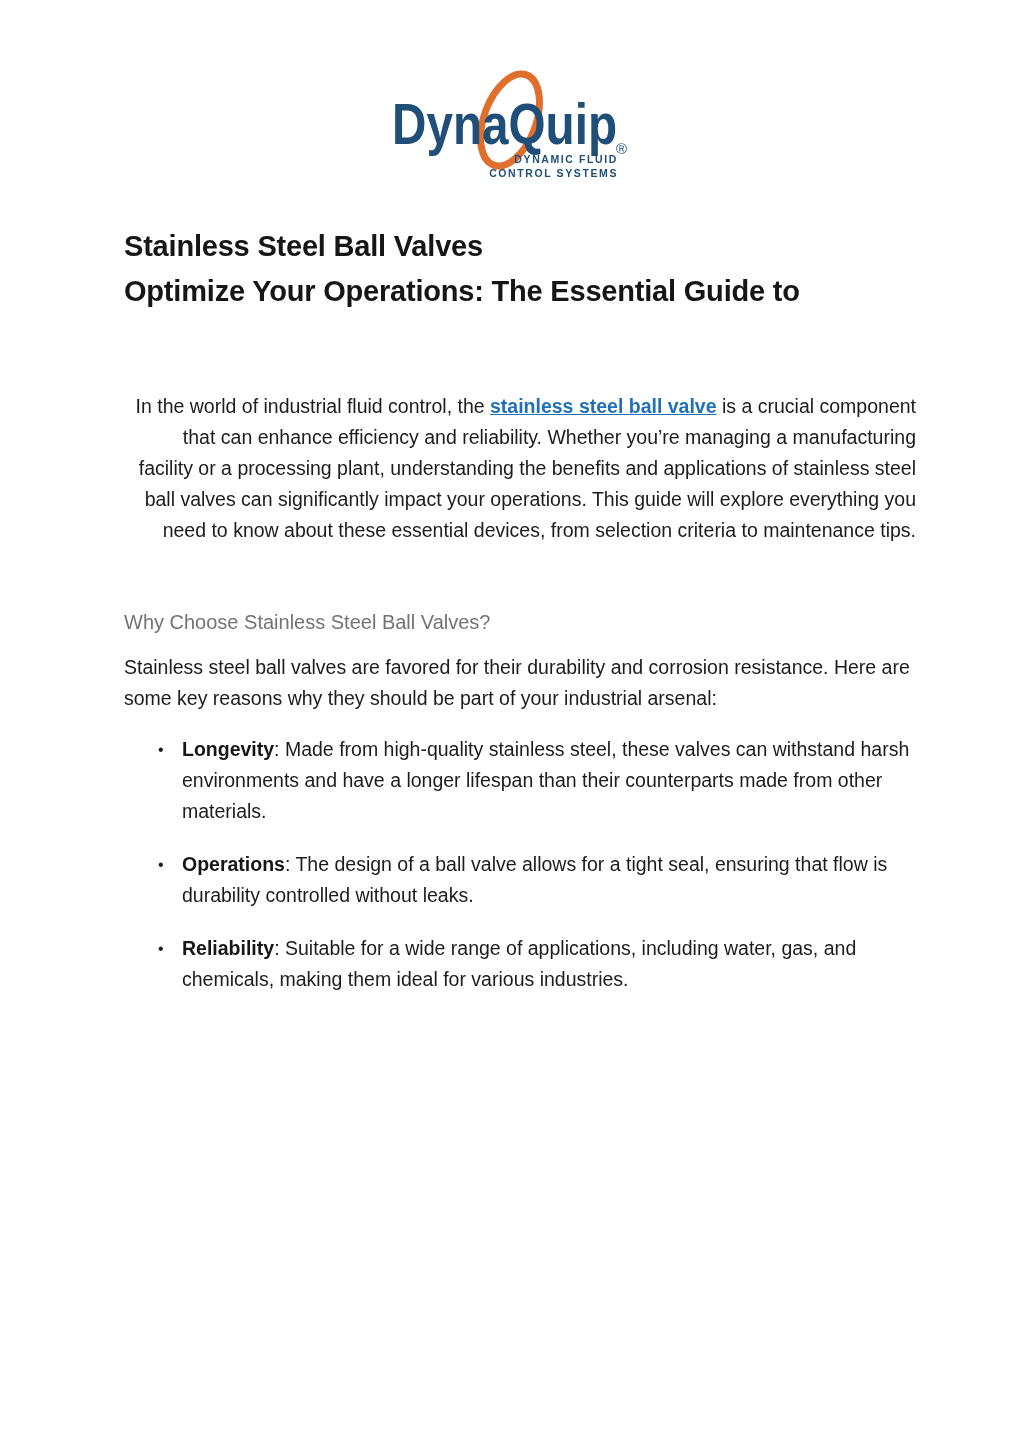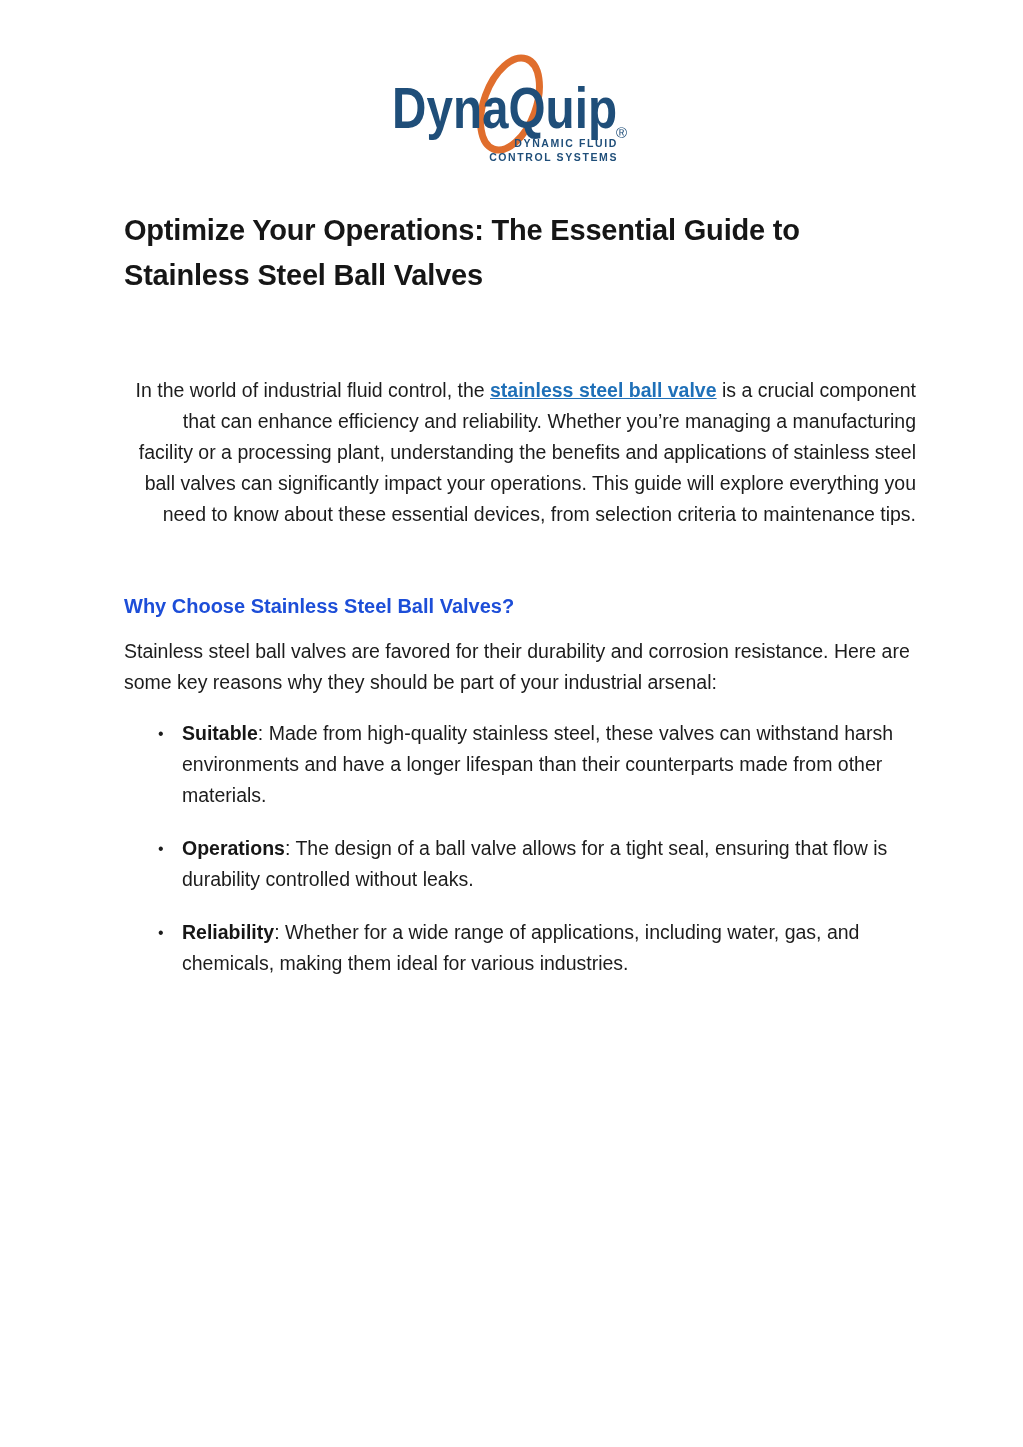--- a/index.html
+++ b/index.html
@@ -8,21 +8,21 @@
     position: relative;
     width: 1023px;
     height: 1447px;
     margin: 0 auto;
     background: #ffffff;
     font-family: "Liberation Sans", sans-serif;
     color: #1a1a1a;
     overflow: hidden;
   }
   .logo-block {
-    padding-top: 48px;
+    padding-top: 64px;
     display: flex;
     justify-content: center;
   }
   .content {
     margin-left: 124px;
     width: 792px;
   }
   h1.page-title {
     margin: 42px 0 0 0;
     font-size: 29px;
@@ -42,22 +42,22 @@
   a.inline-link {
     color: #1f70b8;
     font-weight: 700;
     text-decoration: underline;
     cursor: pointer;
   }
   h2.section-heading {
     margin: 61px 0 0 0;
     font-size: 20px;
     line-height: 31px;
-    font-weight: 700;
-    color: #1d4ed8;
+    font-weight: 400;
+    color: #737373;
   }
   p.lead {
     margin: 14px 0 0 0;
     font-size: 19.5px;
     line-height: 31px;
     color: #1c1c1c;
   }
   ul.features {
     list-style: none;
     margin: 20px 0 0 0;
@@ -93,42 +93,42 @@
       <text x="0" y="80" font-size="57" font-weight="bold" fill="#1F4E79" font-family="Liberation Sans, sans-serif" textLength="225" lengthAdjust="spacingAndGlyphs">DynaQuip</text>
       <text x="224" y="90" font-size="15" fill="#1F4E79" font-family="Liberation Sans, sans-serif">®</text>
       <text x="226" y="99" font-size="10.5" font-weight="bold" fill="#1F4E79" letter-spacing="1.6" text-anchor="end" font-family="Liberation Sans, sans-serif">DYNAMIC FLUID</text>
       <text x="226" y="113" font-size="10.5" font-weight="bold" fill="#1F4E79" letter-spacing="1.6" text-anchor="end" font-family="Liberation Sans, sans-serif">CONTROL SYSTEMS</text>
     </svg>
   </div>
 
   <div class="content">
 
     <h1 class="page-title">
+      <span>Stainless Steel Ball Valves</span>
       <span>Optimize Your Operations: The Essential Guide to</span>
-      <span>Stainless Steel Ball Valves</span>
     </h1>
 
     <p class="intro"><span>In the world of industrial fluid control, the </span><a class="inline-link" href="#">stainless steel ball valve</a><span> is a crucial component that can enhance efficiency and reliability. Whether you’re managing a manufacturing facility or a processing plant, understanding the benefits and applications of stainless steel ball valves can significantly impact your operations. This guide will explore everything you need to know about these essential devices, from selection criteria to maintenance tips.</span></p>
 
     <h2 class="section-heading">Why Choose Stainless Steel Ball Valves?</h2>
 
     <p class="lead">Stainless steel ball valves are favored for their durability and corrosion resistance. Here are some key reasons why they should be part of your industrial arsenal:</p>
 
     <ul class="features">
 
       <li class="feature">
         <span class="bullet-dot">•</span>
-        <span class="feature-text"><span class="feature-term">Suitable</span><span>: Made from high-quality stainless steel, these valves can withstand harsh environments and have a longer lifespan than their counterparts made from other materials.</span></span>
+        <span class="feature-text"><span class="feature-term">Longevity</span><span>: Made from high-quality stainless steel, these valves can withstand harsh environments and have a longer lifespan than their counterparts made from other materials.</span></span>
       </li>
 
       <li class="feature">
         <span class="bullet-dot">•</span>
         <span class="feature-text"><span class="feature-term">Operations</span><span>: The design of a ball valve allows for a tight seal, ensuring that flow is durability controlled without leaks.</span></span>
       </li>
 
       <li class="feature">
         <span class="bullet-dot">•</span>
-        <span class="feature-text"><span class="feature-term">Reliability</span><span>: Whether for a wide range of applications, including water, gas, and chemicals, making them ideal for various industries.</span></span>
+        <span class="feature-text"><span class="feature-term">Reliability</span><span>: Suitable for a wide range of applications, including water, gas, and chemicals, making them ideal for various industries.</span></span>
       </li>
 
     </ul>
   </div>
 </div>
 
 </body></html>

